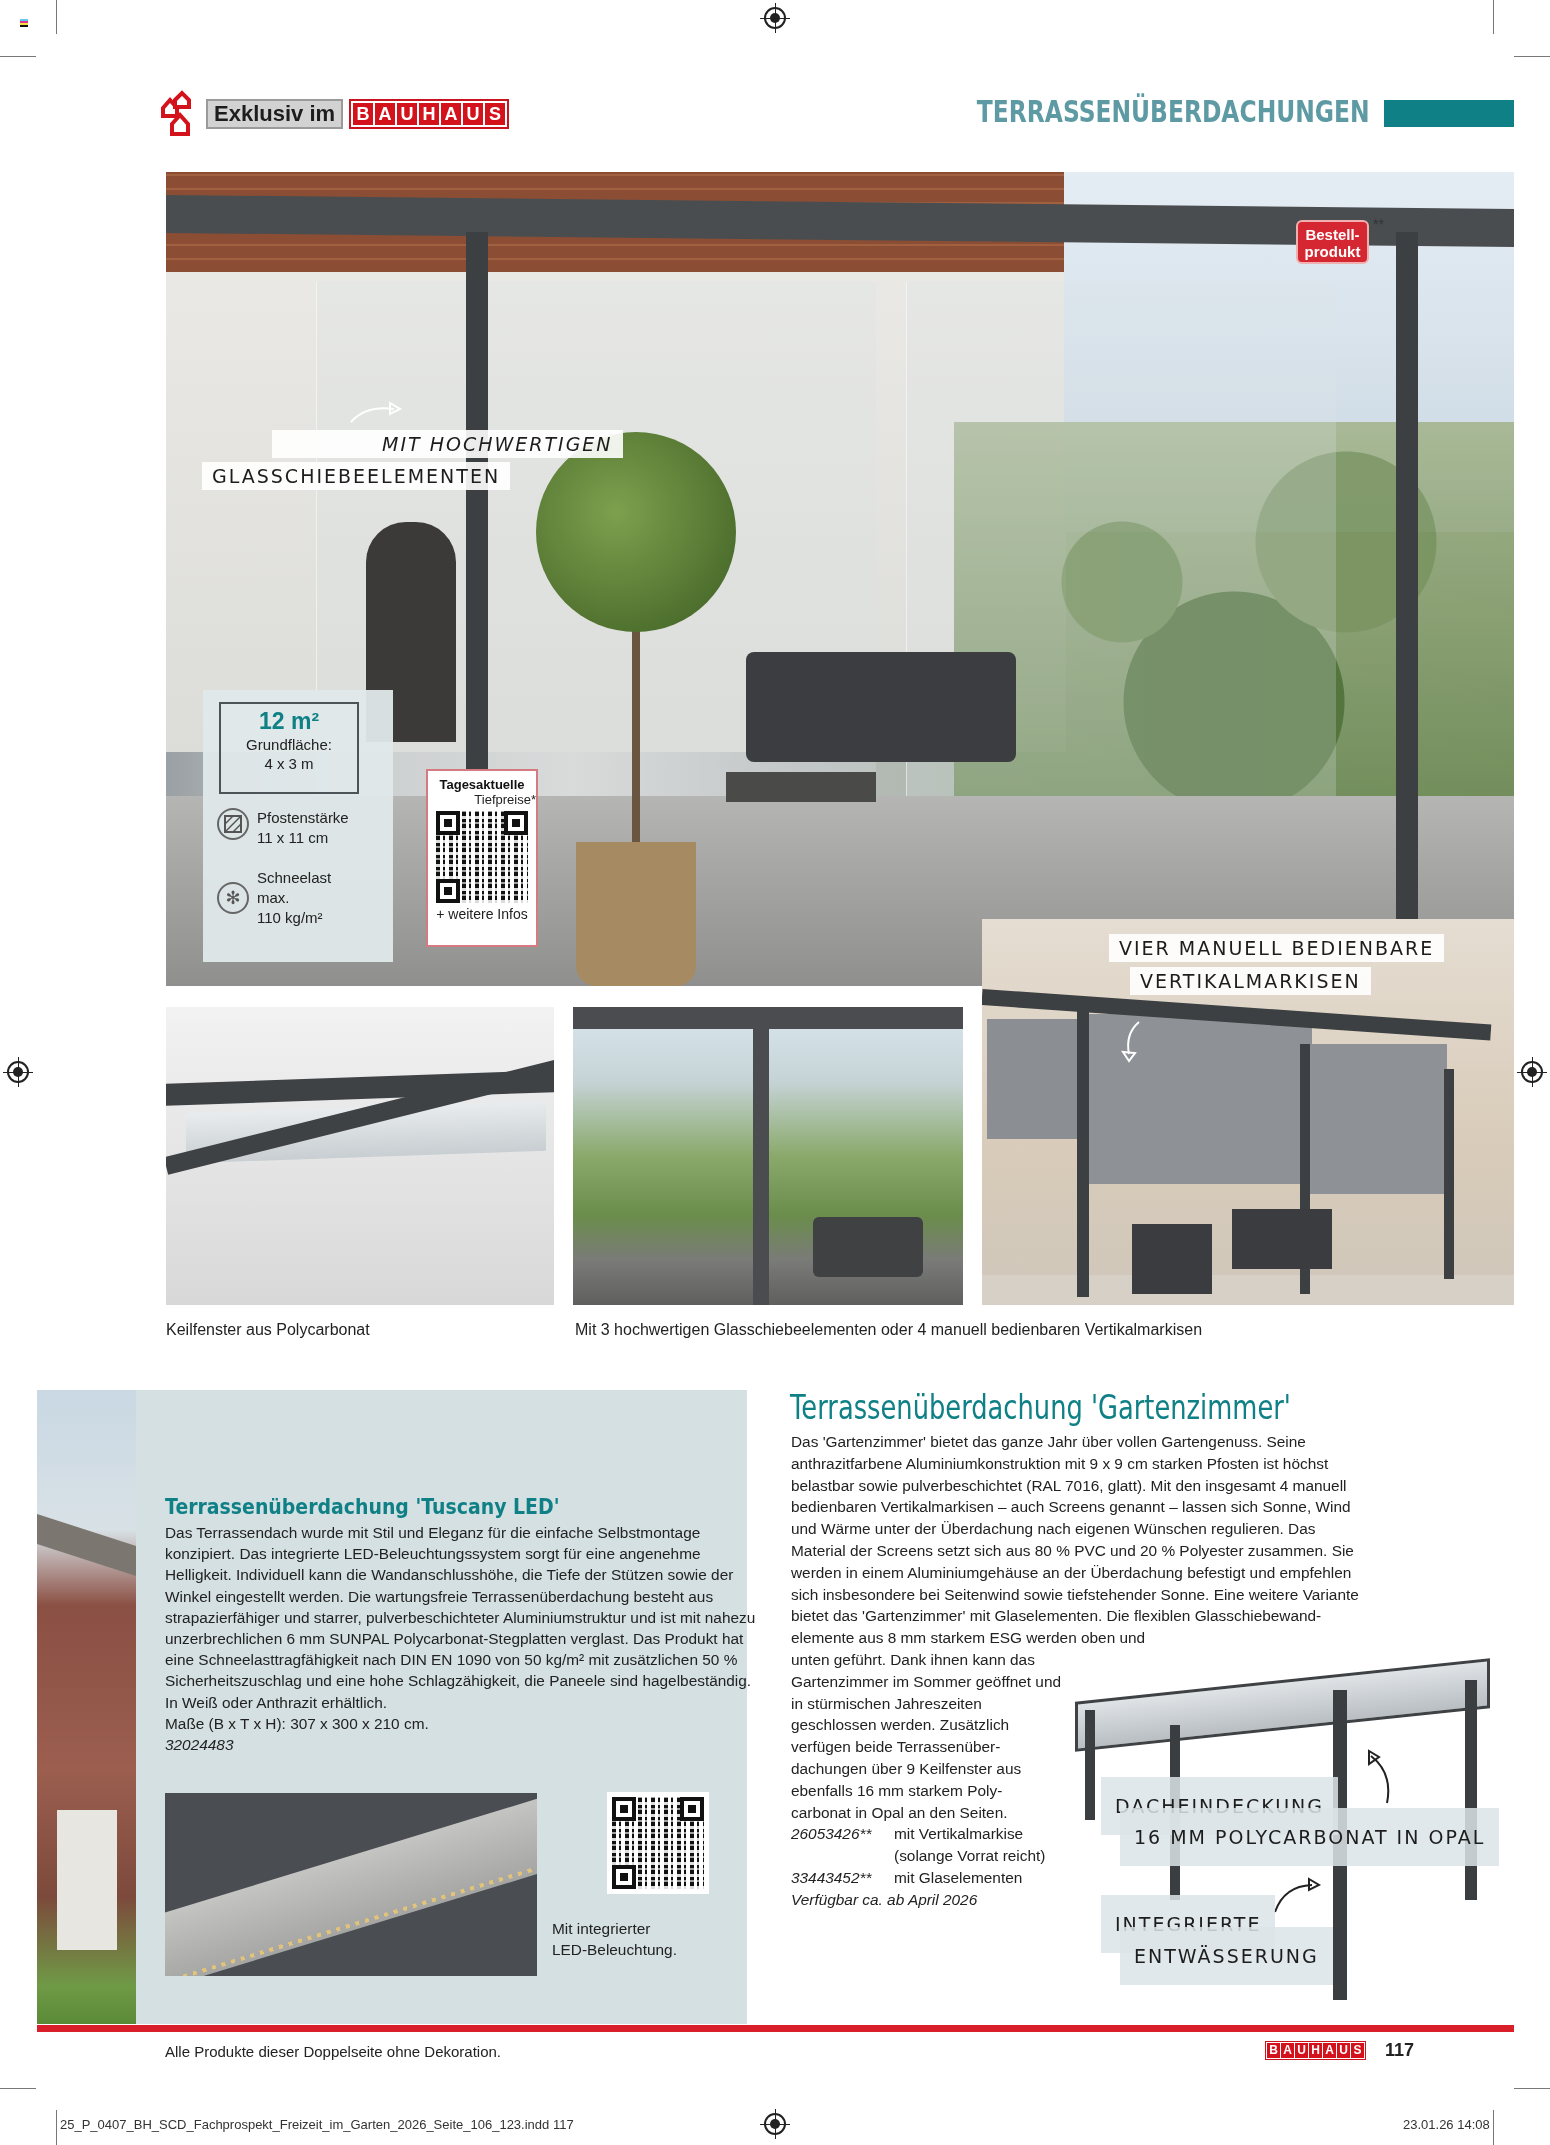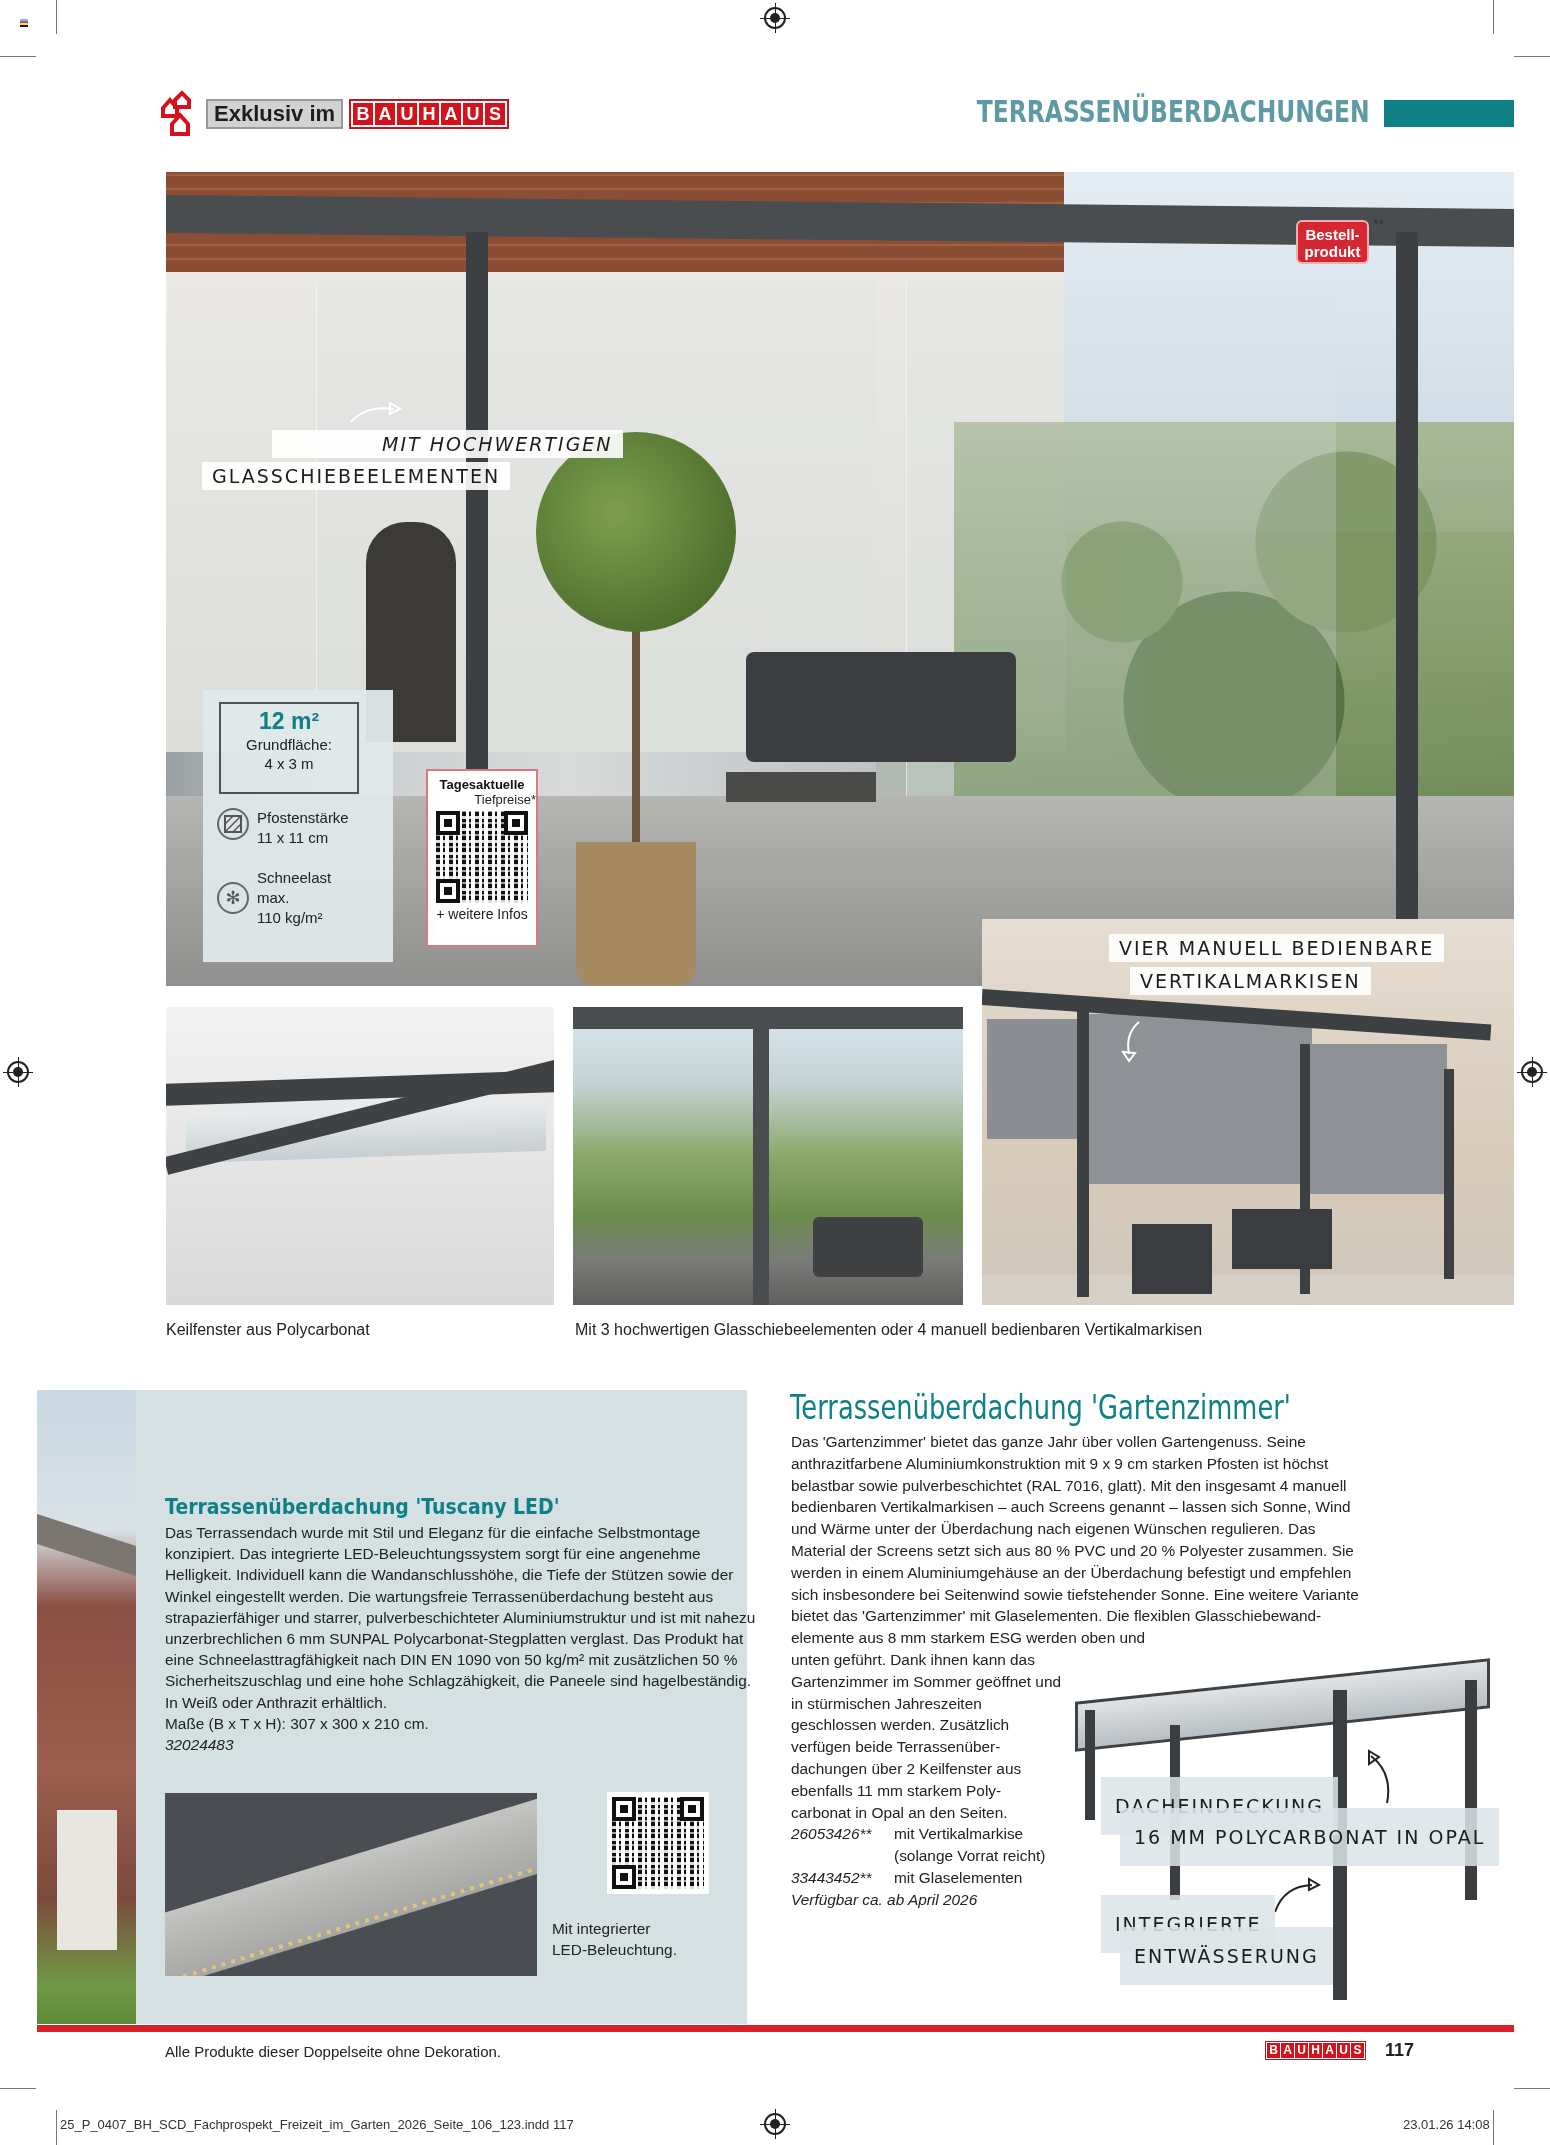--- a/index.html
+++ b/index.html
@@ -324,21 +324,21 @@
   </div>
   <div class="led-caption">
     <div>Mit integrierter</div>
     <div>LED-Beleuchtung.</div>
   </div>
 </div>
 
 <div class="right-title">Terrassenüberdachung 'Gartenzimmer'</div>
 <div class="right-body">Das 'Gartenzimmer' bietet das ganze Jahr über vollen Gartengenuss. Seine anthrazitfarbene Aluminiumkonstruktion mit 9 x 9 cm starken Pfosten ist höchst belastbar sowie pulverbeschichtet (RAL 7016, glatt). Mit den insgesamt 4 manuell bedienbaren Vertikalmarkisen – auch Screens genannt – lassen sich Sonne, Wind und Wärme unter der Überdachung nach eigenen Wünschen regulieren. Das Material der Screens setzt sich aus 80 % PVC und 20 % Polyester zusammen. Sie werden in einem Aluminiumgehäuse an der Überdachung befestigt und empfehlen sich insbesondere bei Seitenwind sowie tiefstehender Sonne. Eine weitere Variante bietet das 'Gartenzimmer' mit Glaselementen. Die flexiblen Glasschiebewand-elemente aus 8 mm starkem ESG werden oben und</div>
 <div class="right-narrow">
-  <div>unten geführt. Dank ihnen kann das Gartenzimmer im Sommer geöffnet und in stürmischen Jahreszeiten geschlossen werden. Zusätzlich verfügen beide Terrassenüber-dachungen über 2 Keilfenster aus ebenfalls 11 mm starkem Poly-carbonat in Opal an den Seiten.</div>
+  <div>unten geführt. Dank ihnen kann das Gartenzimmer im Sommer geöffnet und in stürmischen Jahreszeiten geschlossen werden. Zusätzlich verfügen beide Terrassenüber-dachungen über 9 Keilfenster aus ebenfalls 16 mm starkem Poly-carbonat in Opal an den Seiten.</div>
   <div class="variant">
     <span class="num">26053426**</span>
     <span>mit Vertikalmarkise (solange Vorrat reicht)</span>
   </div>
   <div class="variant">
     <span class="num">33443452**</span>
     <span>mit Glaselementen</span>
   </div>
   <div class="avail">Verfügbar ca. ab April 2026</div>
 </div>

